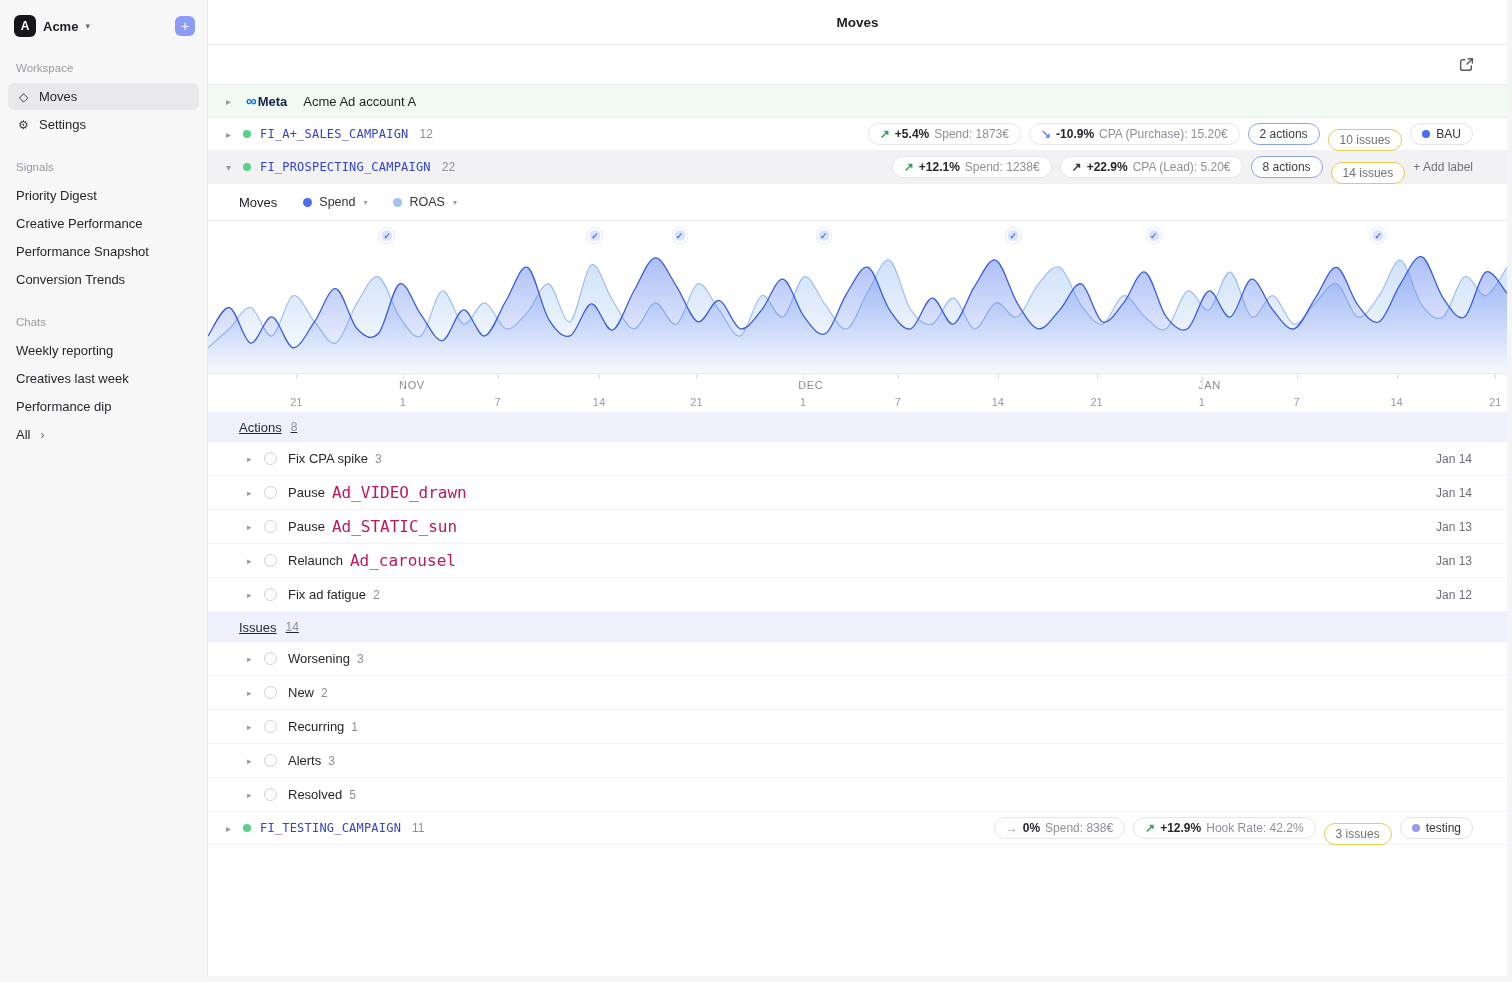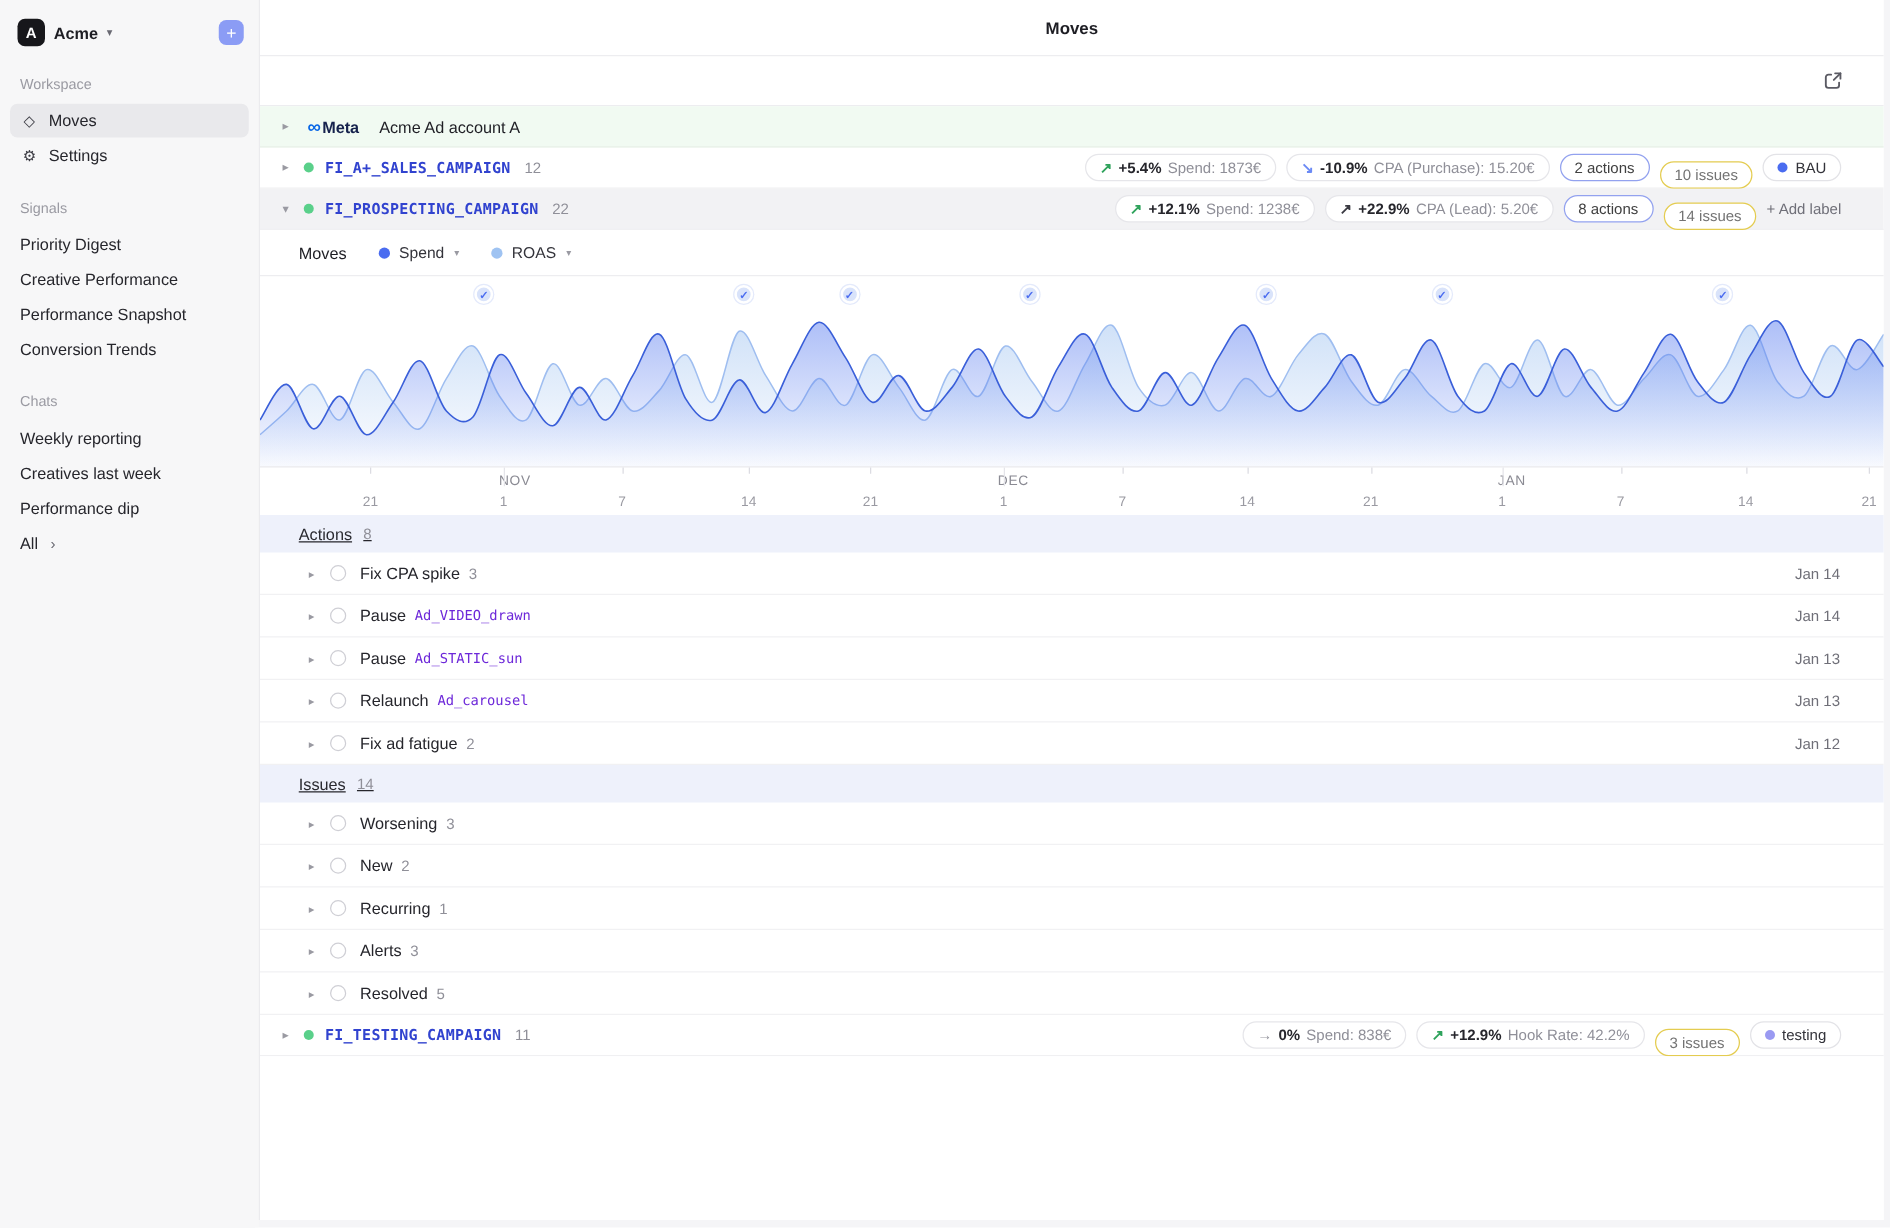--- a/index.html
+++ b/index.html
@@ -33,21 +33,21 @@
   
   .account-row { height: 33px; flex: 0 0 33px; background: #f1faf2; border-bottom: 1px solid #e7efe8; display: flex; align-items: center; padding: 0 16px 0 18px; gap: 8px; cursor: pointer; }
   .meta-logo { display: flex; align-items: baseline; gap: 1px; margin-right: 8px; }
   .meta-inf { color: #0866e6; font-weight: 700; font-size: 15px; line-height: 1; }
   .meta-word { font-weight: 700; font-size: 13px; color: #16224d; }
   .account-name { font-weight: 500; color: #1e1e24; }
   .tri { font-size: 10px; color: #9a9aa2; width: 12px; flex: 0 0 12px; cursor: pointer; }
   .camp-row { height: 33px; flex: 0 0 33px; border-bottom: 1px solid #f0f0f2; display: flex; align-items: center; padding: 0 34px 0 18px; gap: 2px; cursor: pointer; }
   .camp-row.selected { background: #f2f2f4; }
   .dot-green { width: 8px; height: 8px; border-radius: 50%; background: #5ad08a; margin: 0 7px 0 3px; flex: 0 0 8px; }
-  .camp-name { font-family: "DejaVu Sans Mono", monospace; font-size: 12px; font-weight: 700; color: #3143cf; letter-spacing: 0.2px; }
+  .camp-name { font-family: "DejaVu Sans Mono", monospace; font-size: 12px; font-weight: 400; color: #3143cf; letter-spacing: 0.2px; }
   .camp-count { font-size: 12px; color: #8f8f98; margin-left: 9px; }
   .row-right { margin-left: auto; display: flex; align-items: center; gap: 8px; }
   .metric { display: inline-flex; align-items: center; gap: 5px; border: 1px solid #e6e6ea; border-radius: 999px; padding: 3px 11px; font-size: 12px; background: #fff; }
   .metric b { color: #26262c; font-weight: 700; text-align: center; }
   .metric .mlabel { color: #8f8f98; }
   .ar { font-weight: 700; font-size: 12px; }
   .ar.green { color: #2fa35c; }
   .ar.blue { color: #6b8af5; }
   .ar.dark { color: #3a3a42; }
   .ar.gray { color: #9a9aa2; }
@@ -79,21 +79,21 @@
   .axis .tickline.tall { height: 15px; background: #e5e5ea; }
   
   .section-head { height: 30px; flex: 0 0 30px; background: #eef1fb; display: flex; align-items: center; padding-left: 31px; gap: 9px; text-decoration: underline; }
   .section-title { font-size: 13px; font-weight: 500; color: #2a2a30; }
   .section-count { font-size: 12px; color: #8f8f98; }
   .item-row { height: 34px; flex: 0 0 34px; border-bottom: 1px solid #f1f1f3; display: flex; align-items: center; padding: 0 35px 0 39px; gap: 7px; cursor: pointer; }
   .item-row span:empty { display: none; }
   .tri.sm { font-size: 9px; width: 10px; flex: 0 0 10px; }
   .radio { width: 13px; height: 13px; border: 1.5px solid #cfcfd5; border-radius: 50%; background: #fff; flex: 0 0 13px; cursor: pointer; }
   .it-title { font-size: 13px; color: #26262c; margin-left: 4px; }
-  .it-link { font-family: "DejaVu Sans Mono", monospace; font-size: 11px; font-weight: 500; color: #6d28d9; cursor: pointer; }
+  .it-link { font-family: "DejaVu Sans Mono", monospace; font-size: 16px; font-weight: 500; color: #be185d; cursor: pointer; }
   .it-count { font-size: 12px; color: #8f8f98; }
   .it-date { margin-left: auto; font-size: 12px; color: #6f6f78; }
   .filler { flex: 1; background: #fff; }
 </style>
 </head>
 <body>
 
 <aside class="sidebar">
   <div class="ws-row">
     <div class="logo">

